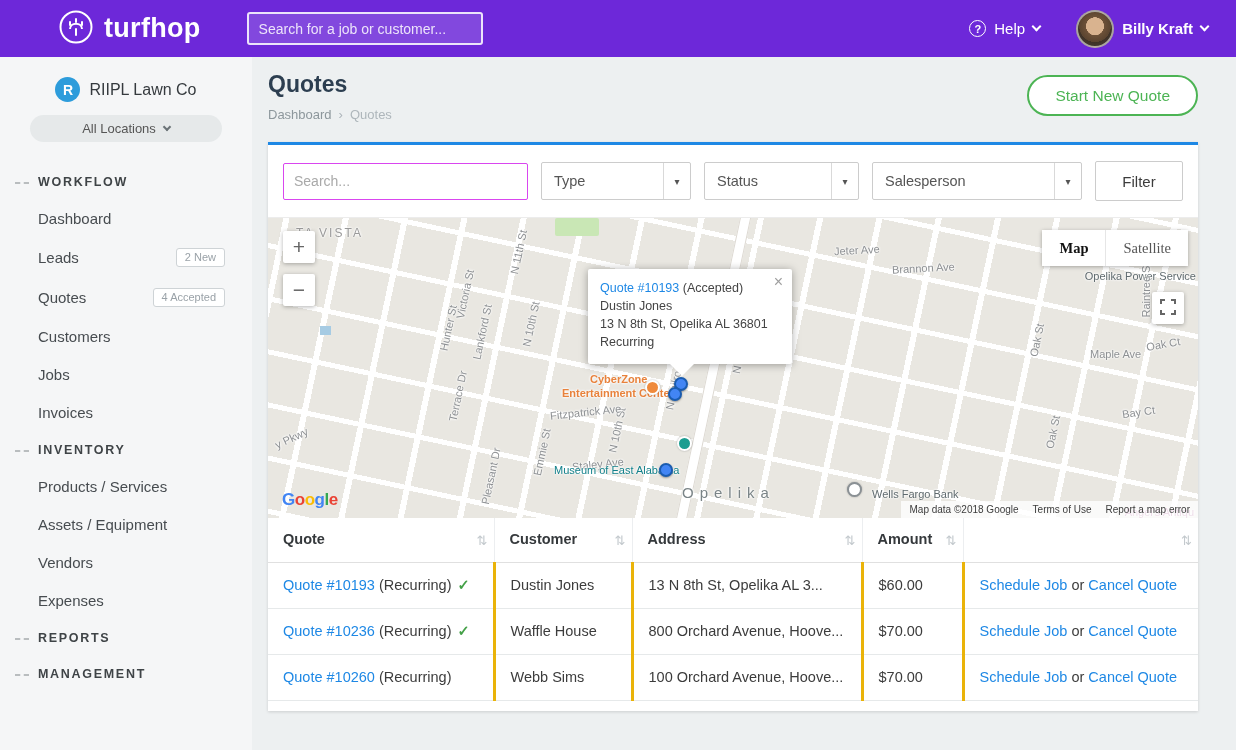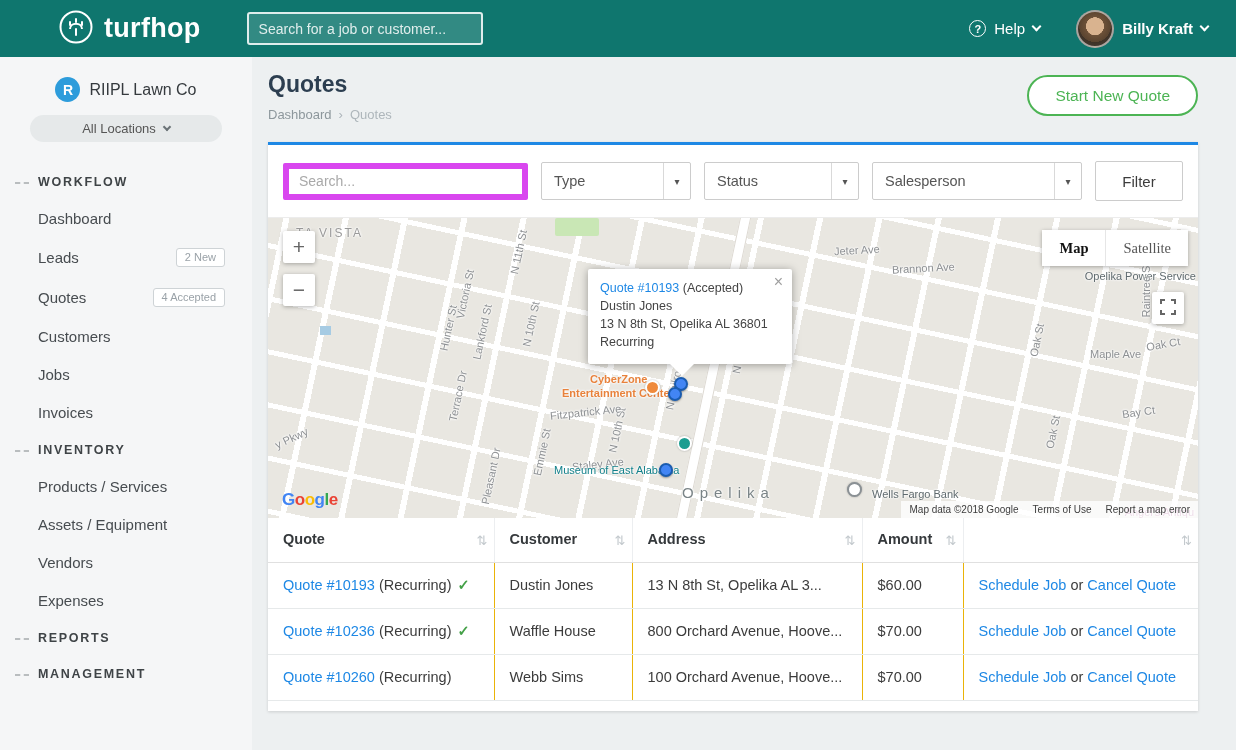--- a/index.html
+++ b/index.html
@@ -1,20 +1,20 @@
 <!DOCTYPE html>
 <html><head>
 <meta charset="utf-8">
 <style>
   * { box-sizing: border-box; margin: 0; padding: 0; }
   html,body { width:1236px; height:750px; overflow:hidden; }
   body { font-family:"Liberation Sans", sans-serif; background:#edf0f1; color:#333; }
 
   
-  .topbar { height:57px; background:#0f766e; display:flex; align-items:center; padding:0 28px 0 58px; }
+  .topbar { height:57px; background:#6d28d9; display:flex; align-items:center; padding:0 28px 0 58px; }
   .logo { display:flex; align-items:center; gap:10px; }
   .logo-word { color:#fff; font-size:27px; font-weight:bold; letter-spacing:.3px; }
   .top-search { margin-left:46px; width:236px; height:33px; background:rgba(255,255,255,.15);
     border:2px solid rgba(255,255,255,.85); border-radius:3px; color:#fff; padding:0 10px; font-size:14px; outline:none; }
   .top-search::placeholder { color:rgba(255,255,255,.85); }
   .top-right { margin-left:auto; display:flex; align-items:center; gap:10px; color:#fff; }
   .help-circle { width:17px; height:17px; border:1.5px solid #fff; border-radius:50%; display:flex;
     align-items:center; justify-content:center; font-size:11px; font-weight:bold; }
   .help-label { font-size:15px; }
   .chev { width:7px; height:7px; border-right:2px solid #fff; border-bottom:2px solid #fff;
@@ -52,21 +52,21 @@
   .page-title { font-size:23px; font-weight:bold; color:#2c3e50; }
   .breadcrumb { margin-top:9px; font-size:13px; color:#8d979c; display:flex; gap:7px; align-items:center; }
   .crumb-current, .crumb-sep { color:#aeb6bb; }
   .start-btn { margin-top:4px; height:41px; padding:0 26px; background:#fff; border:2px solid #4cb454;
     border-radius:21px; color:#4cb454; font-size:15.5px; font-family:inherit; cursor:pointer; }
 
   .card { margin-top:20px; background:#fff; border-top:3px solid #1e88e5; box-shadow:0 1px 3px rgba(0,0,0,.14); }
 
   
   .filters { display:flex; align-items:center; justify-content:space-between; padding:16px 15px; border-bottom:1px solid #ececec; }
-  .filter-search { width:245px; height:37px; border:6px solid #d946ef; border-radius:2px; padding:0 10px;
+  .filter-search { width:245px; height:37px; border:1px solid #d946ef; border-radius:2px; padding:0 10px;
     font-size:14px; color:#333; outline:none; font-family:inherit; }
   .filter-search::placeholder { color:#a9a9a9; }
   .select { height:38px; border:1px solid #ccc; border-radius:2px; display:flex; align-items:center;
     padding-left:12px; font-size:14.5px; color:#555; cursor:pointer; background:#fff; }
   .select-type { width:150px; } .select-status { width:155px; } .select-sales { width:210px; }
   .select-caret { margin-left:auto; align-self:stretch; width:27px; border-left:1px solid #d9d9d9;
     display:flex; align-items:center; justify-content:center; color:#555; font-size:10px; }
   .filter-btn { width:88px; height:40px; background:#fff; border:1px solid #ccc; border-radius:2px;
     font-size:15px; color:#3c3c3c; font-family:inherit; cursor:pointer; }
 
@@ -126,21 +126,21 @@
     color:#3c3c3c; padding:3px 8px; display:flex; gap:14px; align-items:center; }
   .map-attrib span { cursor:pointer; }
 
   
   table { width:100%; border-collapse:collapse; table-layout:fixed; }
   thead th { height:44px; text-align:left; font-size:14.5px; color:#35393c; padding:0 6px 0 15px;
     border-bottom:1px solid #e0e0e0; border-right:1px solid #eceef0; cursor:pointer; }
   thead th:last-child { border-right:none; }
   .sort { float:right; color:#c3c9cd; font-weight:normal; font-size:13px; margin-top:2px; }
   tbody td { height:46px; font-size:14.5px; color:#3c3c3c; padding:0 6px 0 15px;
-    border-bottom:1px solid #e6e9ea; border-right:1px solid #eab308; overflow:hidden; white-space:nowrap; }
+    border-bottom:1px solid #e6e9ea; border-right:3px solid #eab308; overflow:hidden; white-space:nowrap; }
   tbody td:last-child { border-right:none; }
   .quote-link, .action-link { color:#1e88e5; text-decoration:none; cursor:pointer; }
   .check { color:#43a047; font-weight:bold; margin-left:6px; }
   .card-footer-pad { height:10px; }
 </style>
 </head>
 <body>
 
 <header class="topbar">
   <div class="logo">

